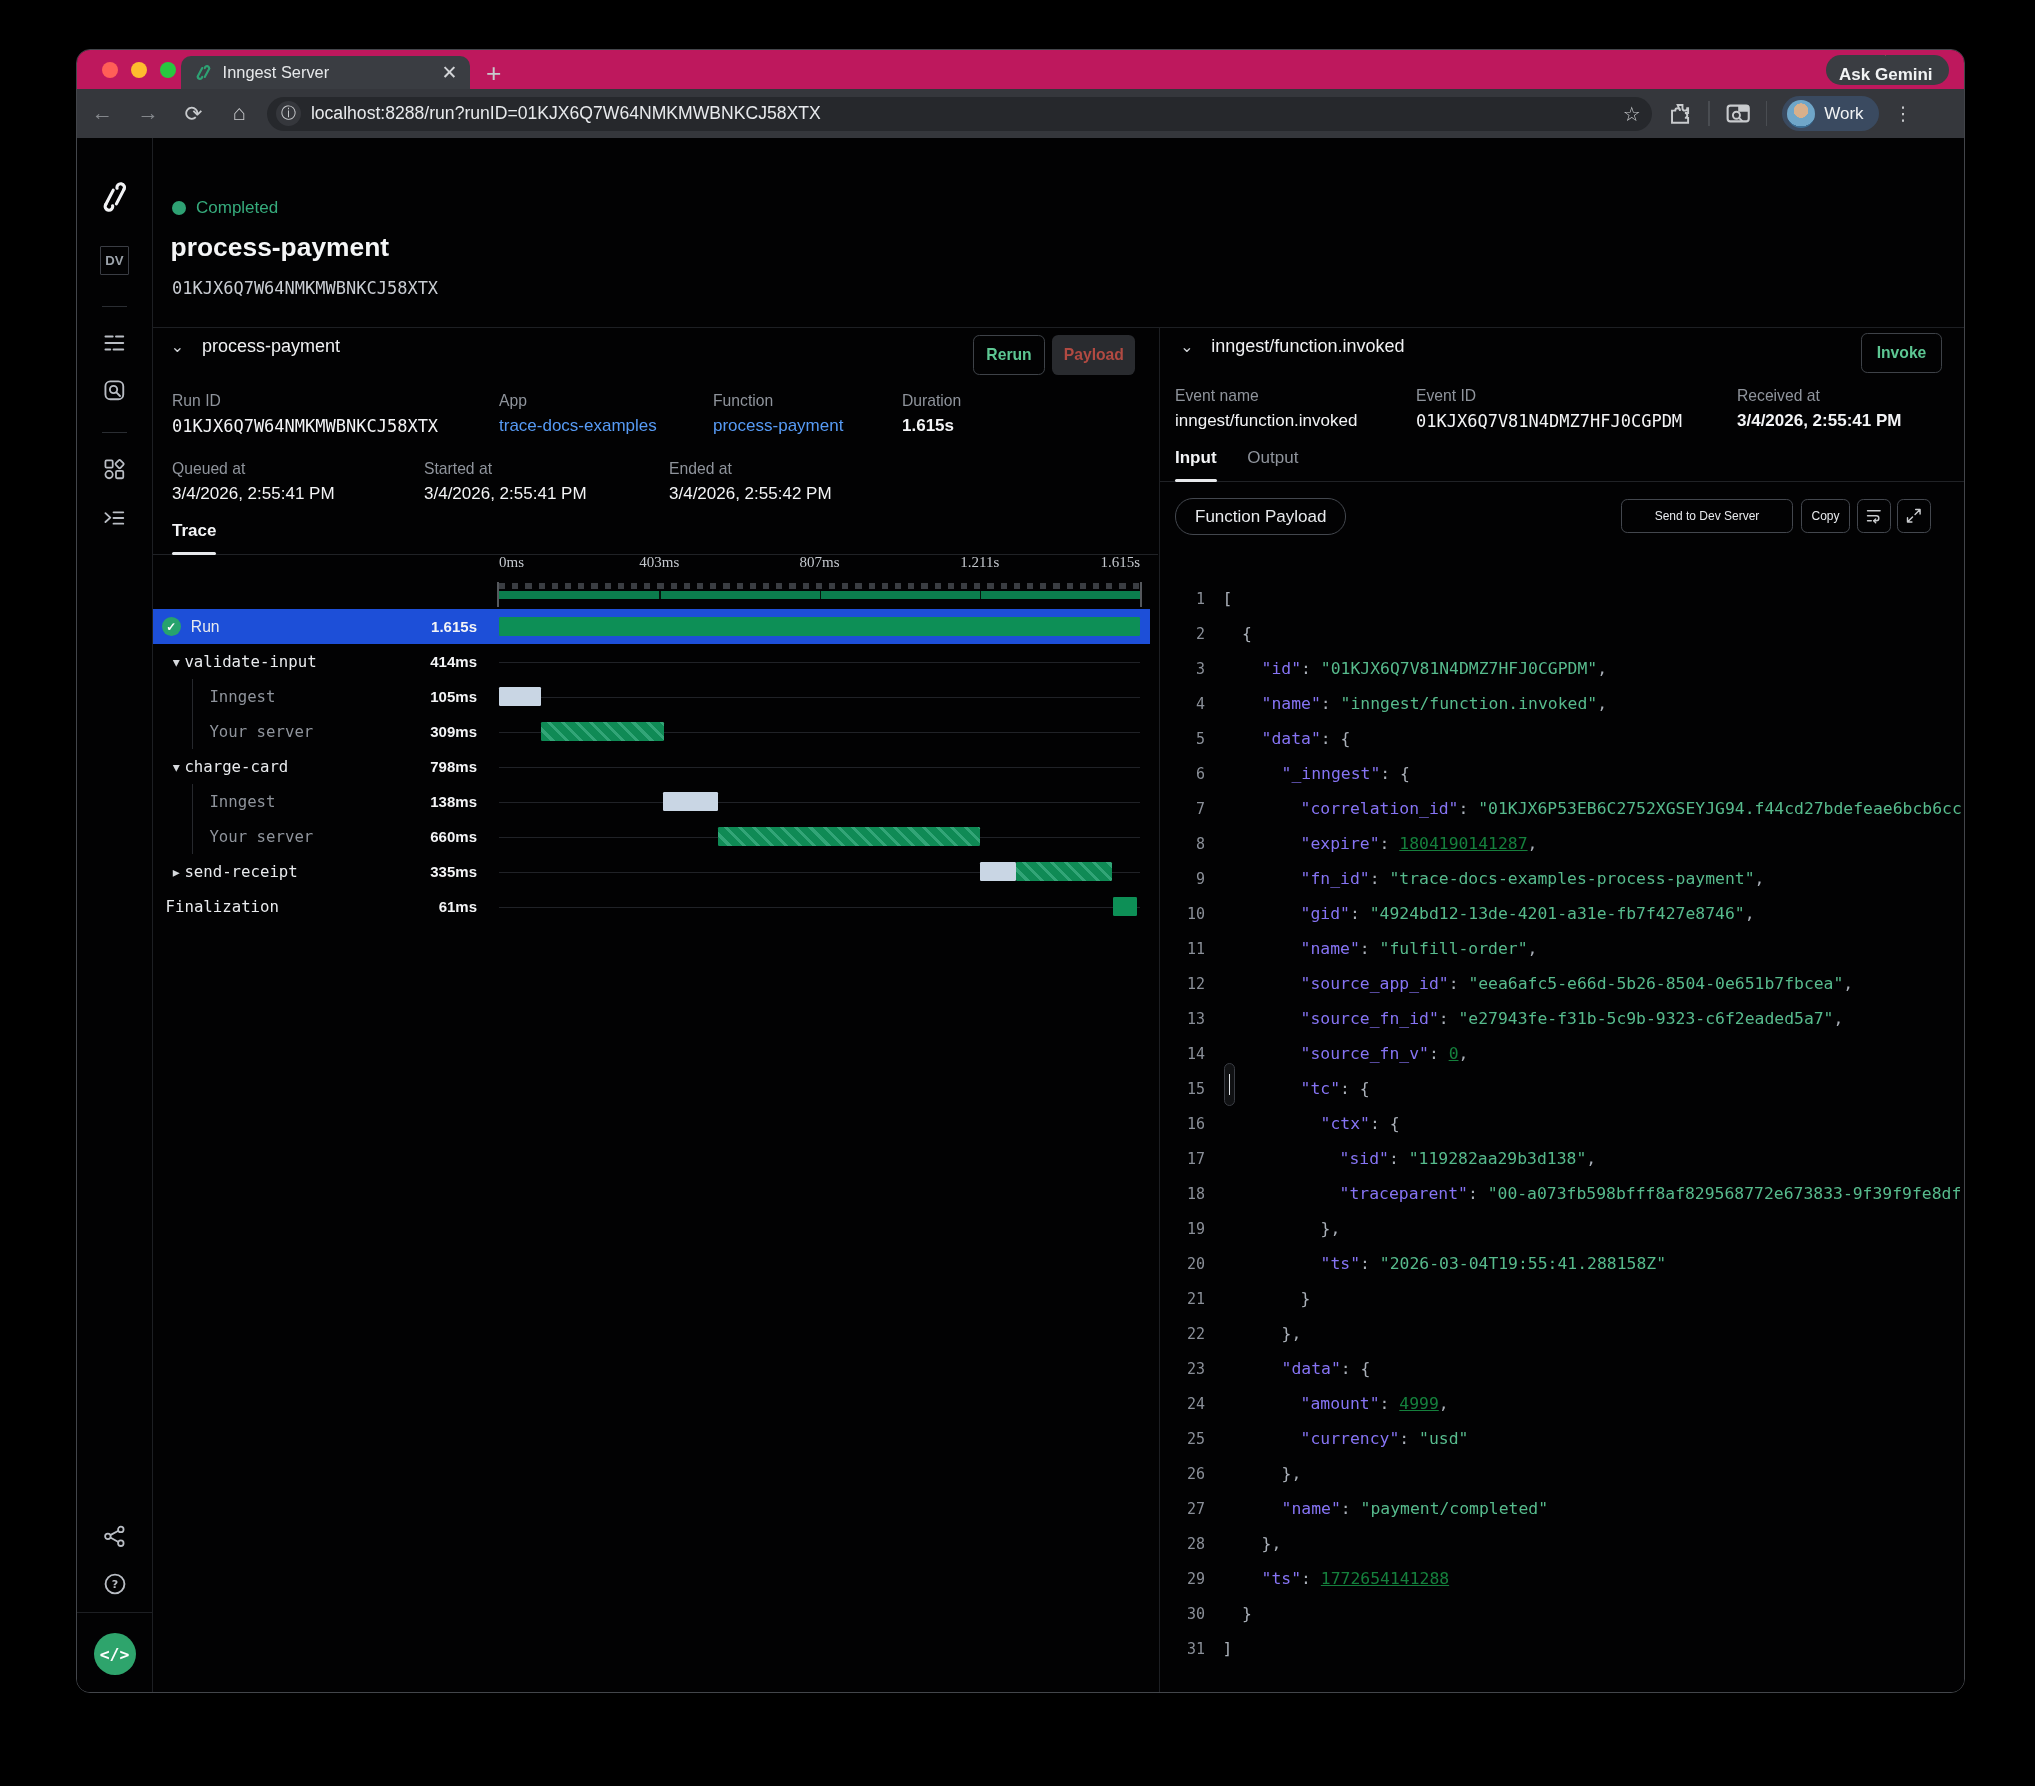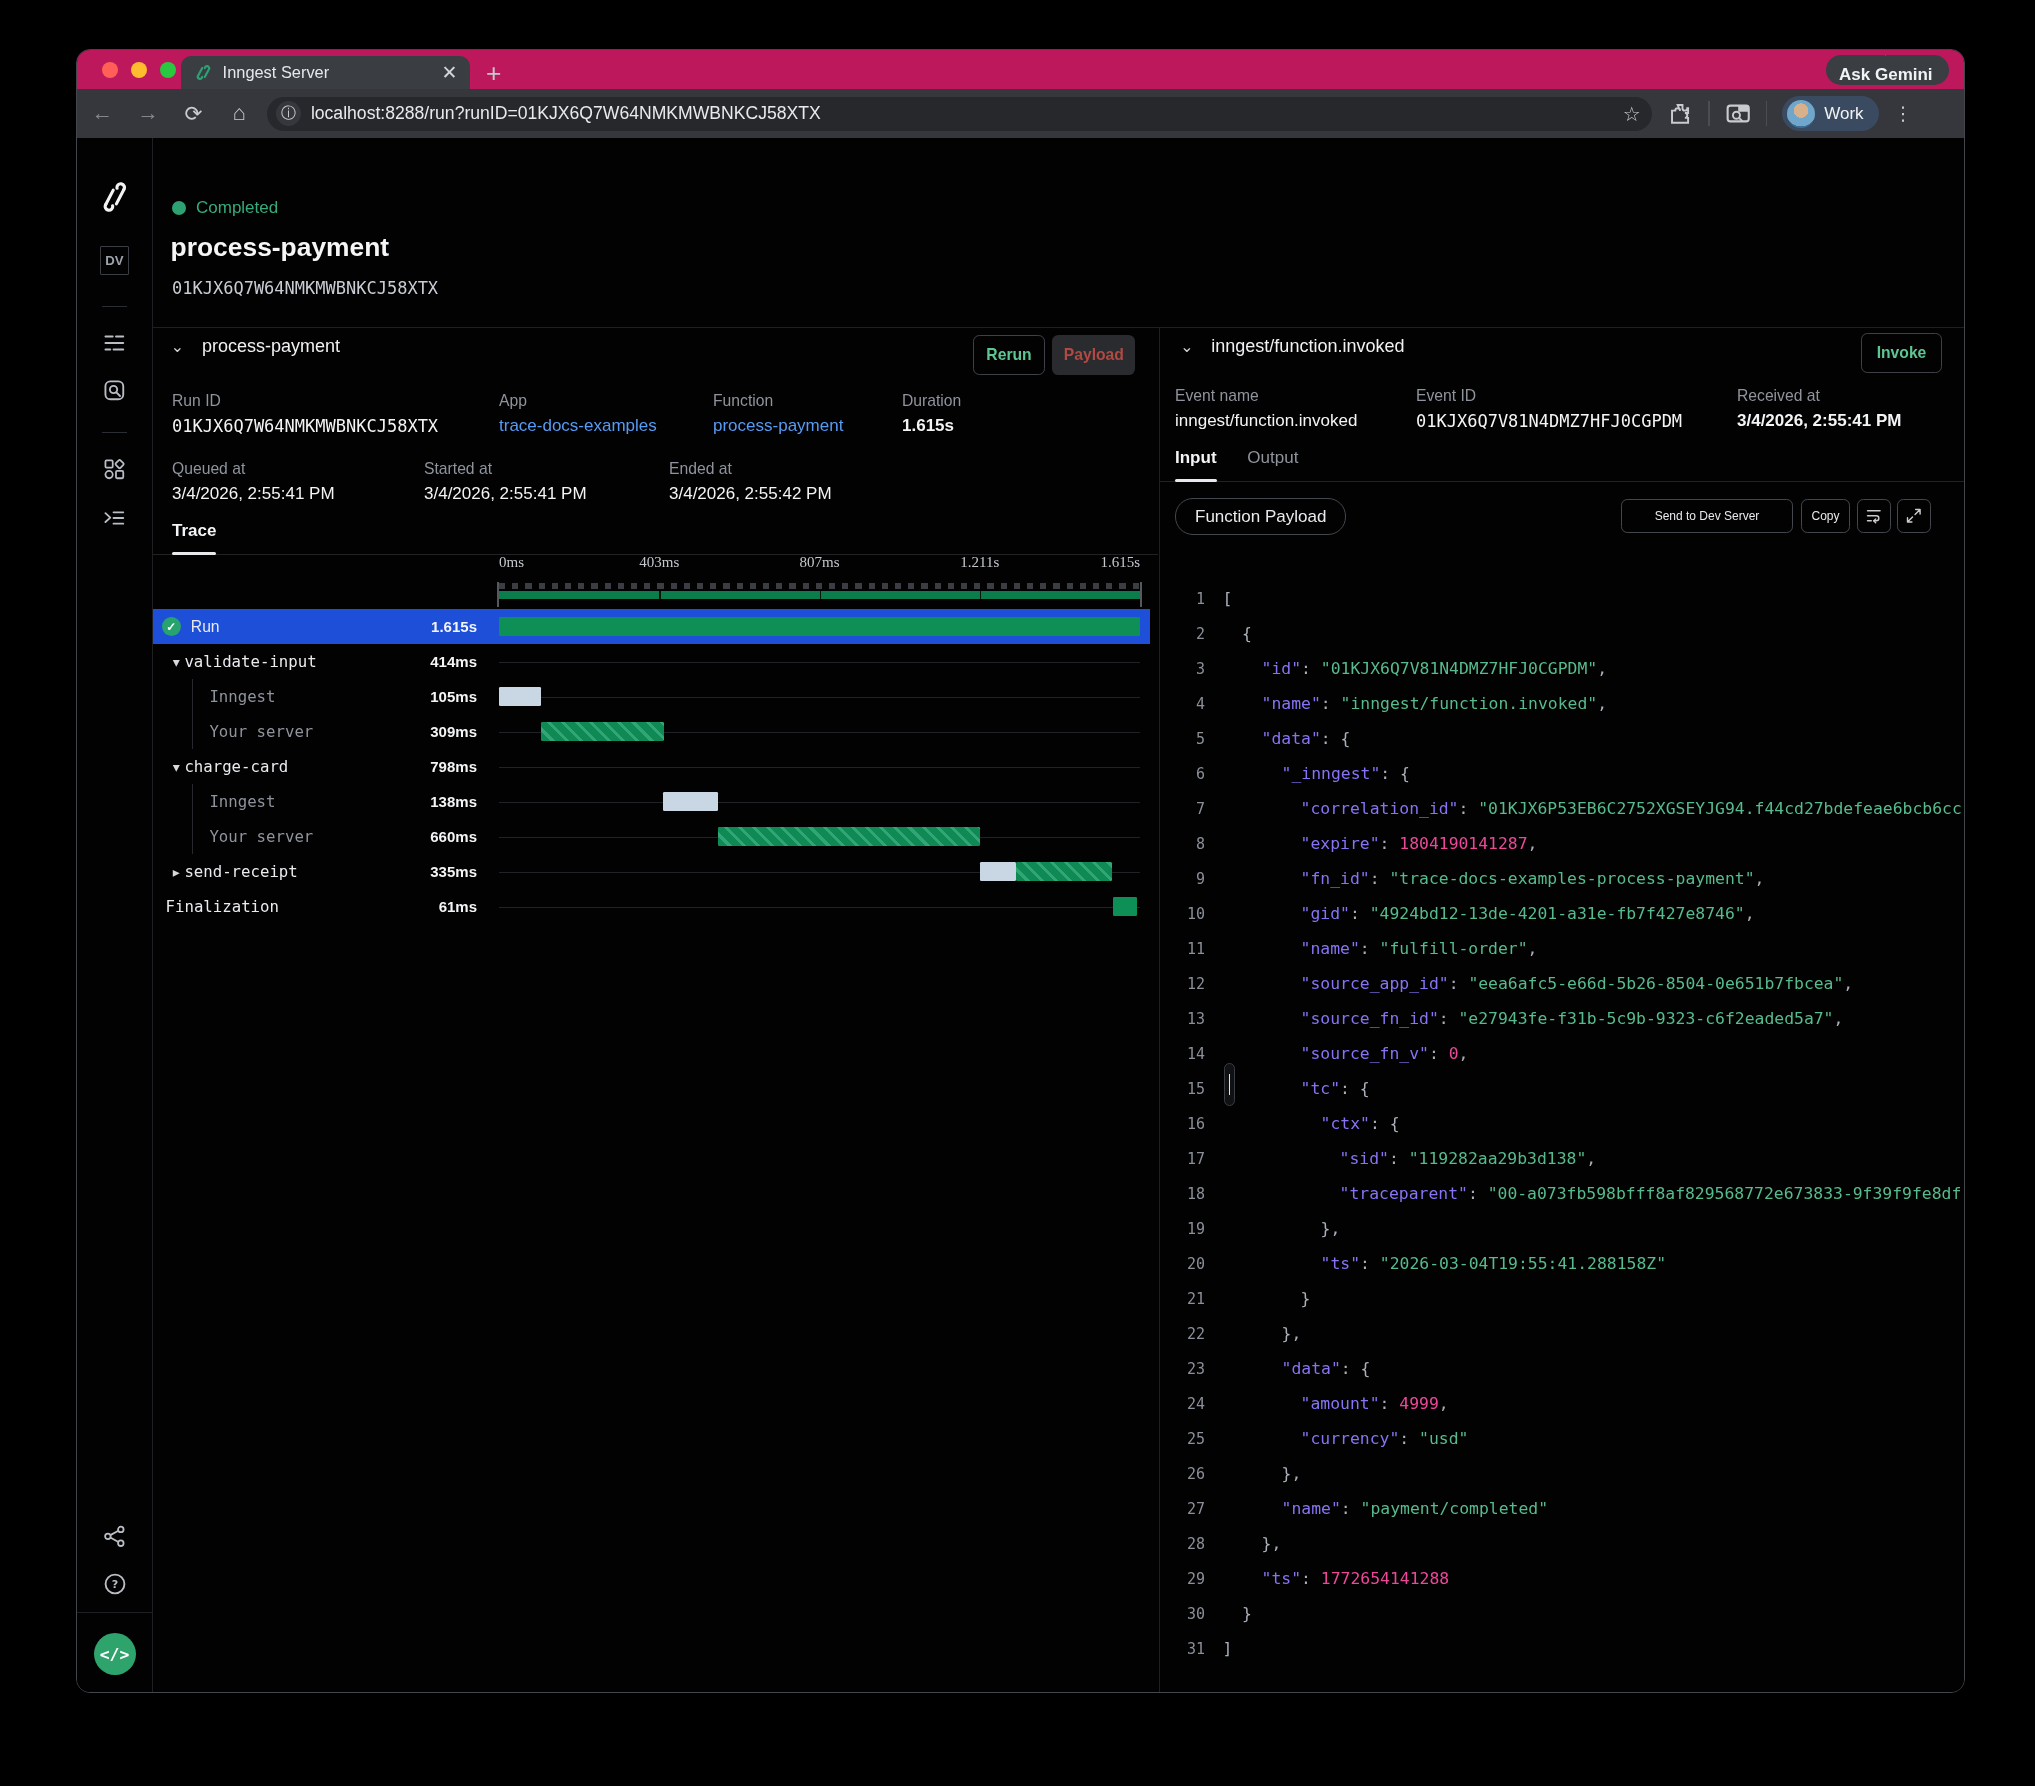--- a/index.html
+++ b/index.html
@@ -127,21 +127,21 @@
   .rbtn { position:absolute; top:172px; height:34px; border:0.6px solid #43474e; border-radius:6.3px;
     color:#e8eaed; font-size:12px; font-weight:500; display:flex; align-items:center; justify-content:center; }
   .icbtn { position:absolute; top:172px; width:34px; height:34px; border:0.6px solid #43474e; border-radius:6.3px;
     display:flex; align-items:center; justify-content:center; }
 
   .code { position:absolute; left:0; top:254px; width:100%; }
   .cl { position:relative; height:35px; display:flex; align-items:center; white-space:pre; }
   .cl .ln { width:45px; text-align:right; color:#8a8f98; font-size:15px; flex:0 0 auto;
     font-family:"DejaVu Sans Mono", monospace; }
   .cl .ct { margin-left:17.6px; font-size:16.4px; font-family:"DejaVu Sans Mono", monospace; }
-  .tk-p { color:#aab0b9; } .tk-k { color:#8674f4; } .tk-s { color:#57bb8d; } .tk-n { color:#ec4899; }
+  .tk-p { color:#aab0b9; } .tk-k { color:#8674f4; } .tk-s { color:#57bb8d; } .tk-n { color:#15803d;text-decoration:underline; }
 
   .resize-handle { position:absolute; left:1071px; top:925px; width:10.7px; height:43px; background:#101113;
     border:1.3px solid #3a3d44; border-radius:5.7px; display:flex; align-items:center; justify-content:center; }
   .resize-handle i { width:1.3px; height:21.4px; background:#dfe2e6; }
 
   svg { display:block; }
 </style>
 </head>
 <body>
 

